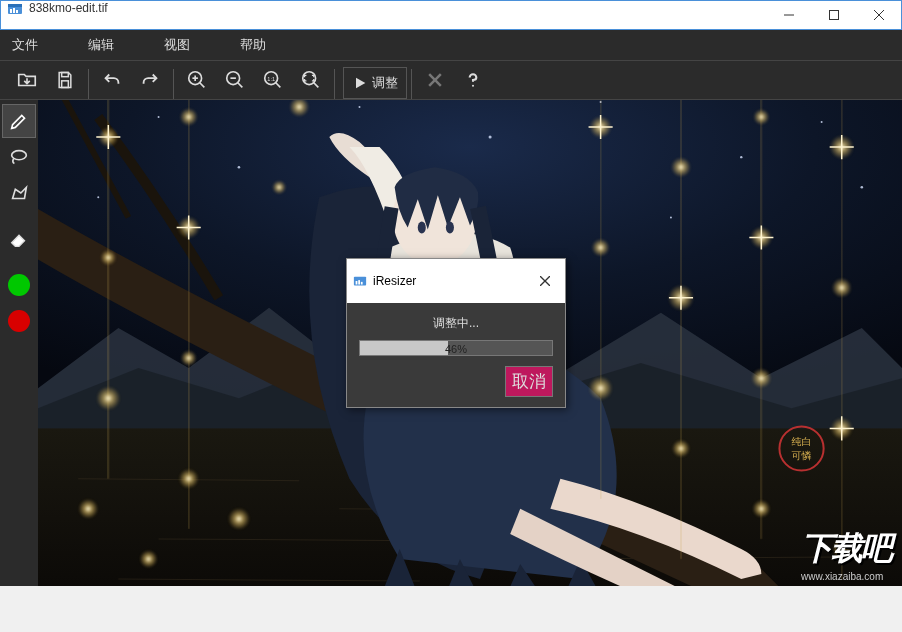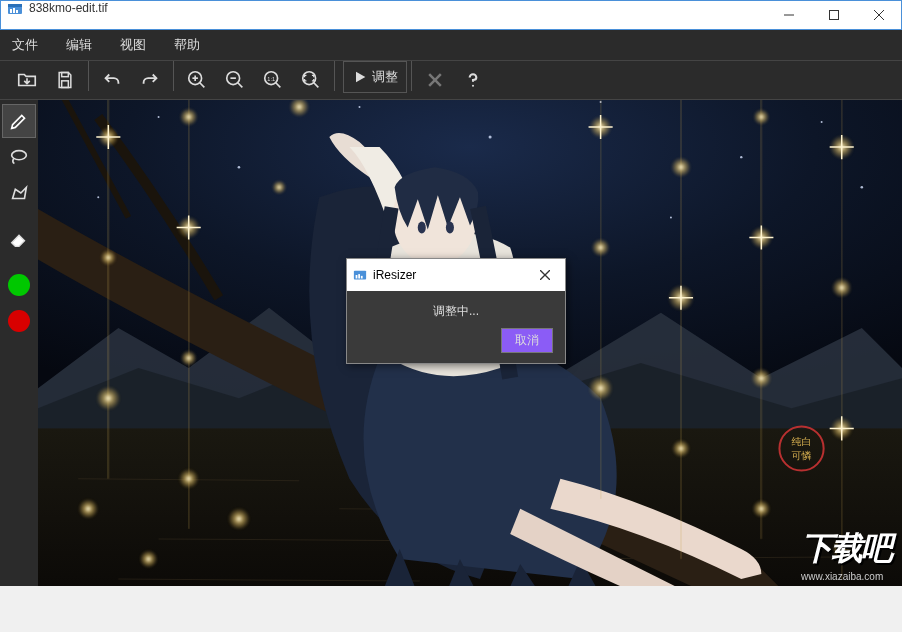--- a/index.html
+++ b/index.html
@@ -6,25 +6,25 @@
   body { width: 902px; height: 632px; background: #f0f0f0; overflow: hidden; position: relative; }
 
   
   .titlebar { height: 30px; background: #fff; border: 1px solid #4a90d9; display: flex; align-items: flex-start; padding-left: 6px; }
   .titlebar .app-icon { width: 16px; height: 16px; margin-right: 6px; }
   .titlebar .title { font-size: 12px; color: #333; flex: 1; }
   .titlebar .win-controls { display: flex; }
   .titlebar .win-btn { width: 45px; height: 28px; display: flex; align-items: center; justify-content: center; color: #555; cursor: pointer; }
 
   
-  .menubar { height: 30px; background: #2b2b2b; display: flex; align-items: center; padding-left: 12px; gap: 28px; }
+  .menubar { height: 30px; background: #2b2b2b; display: flex; align-items: center; padding-left: 12px; gap: 50px; }
   .menubar .menu-item { color: #ddd; font-size: 13px; cursor: pointer; }
 
   
-  .toolbar { height: 40px; background: #2b2b2b; border-top: 1px solid #444; border-bottom: 1px solid #444; display: flex; align-items: flex-start; padding-left: 8px; }
+  .toolbar { height: 40px; background: #2b2b2b; border-top: 1px solid #444; border-bottom: 1px solid #444; display: flex; align-items: flex-end; padding-left: 8px; }
   .toolbar .tool-btn { width: 38px; height: 38px; display: flex; align-items: center; justify-content: center; color: #ddd; cursor: pointer; border: 1px solid transparent; }
   .toolbar .sep { width: 1px; height: 30px; background: #555; margin: 0 4px; }
   .toolbar .play-group { display: flex; align-items: center; border: 1px solid #555; height: 32px; padding: 0 8px; margin-left: 4px; cursor: pointer; }
   .toolbar .play-group span { color: #ddd; font-size: 13px; margin-left: 4px; }
 
   
   .main { display: flex; height: 486px; background: #5eead4; }
 
   
   .sidebar { width: 38px; background: #2b2b2b; display: flex; flex-direction: column; padding-top: 4px; gap: 2px; }
@@ -37,31 +37,31 @@
   .canvas { flex: 1; position: relative; background: #2b2b2b; overflow: hidden; }
   .canvas svg.artwork { width: 100%; height: 100%; display: block; }
 
   
   .watermark { position: absolute; right: 11px; bottom: 4px; color: #fff; font-family: "SimHei", sans-serif; }
   .watermark .big { font-size: 32px; font-weight: 900; font-style: italic; text-shadow: 2px 2px 0 #000; letter-spacing: -2px; }
   .watermark .url { font-size: 10px; color: #ccc; display: block; text-align: left; }
 
   
   .dialog { position: absolute; left: 346px; top: 258px; width: 220px; background: #3a3a3a; border: 1px solid #888; box-shadow: 2px 2px 8px rgba(0,0,0,0.5); }
-  .dialog .dlg-titlebar { height: 32px; background: #fff; display: flex; align-items: center; padding-left: 6px; }
+  .dialog .dlg-titlebar { height: 44px; background: #fff; display: flex; align-items: center; padding-left: 6px; }
   .dialog .dlg-titlebar .dlg-icon { width: 14px; height: 14px; margin-right: 6px; }
   .dialog .dlg-titlebar .dlg-title { font-size: 12px; flex: 1; }
   .dialog .dlg-titlebar .dlg-close { width: 40px; height: 28px; display: flex; align-items: center; justify-content: center; cursor: pointer; }
   .dialog .dlg-body { padding: 12px 12px 10px 12px; text-align: center; border-radius: 16px; }
   .dialog .dlg-status { color: #ddd; font-size: 12px; margin-bottom: 8px; }
   .dialog .progress-wrap { position: relative; height: 16px; background: #555; border: 1px solid #777; margin-bottom: 10px; }
   .dialog .progress-fill { height: 100%; background: #c8c8c8; }
   .dialog .progress-text { position: absolute; top: 0; left: 0; right: 0; text-align: center; font-size: 11px; color: #222; line-height: 16px; }
   .dialog .dlg-footer { text-align: right; }
-  .dialog .dlg-cancel { display: inline-block; padding: 3px 13px; background: #8b5cf6; border: 1px solid #777; color: #ddd; font-size: 12px; cursor: pointer; }
+  .dialog .dlg-cancel { display: inline-block; padding: 3px 6px; background: #be185d; border: 1px solid #777; color: #ddd; font-size: 17px; cursor: pointer; }
 
   svg { display: block; }
 </style>
 </head>
 <body>
 
 <div class="titlebar">
   <span class="app-icon">
     <svg width="16" height="16" viewBox="0 0 16 16">
         <rect x="1" y="3" width="14" height="10" fill="#4a90d9" rx="1"></rect>
@@ -370,17 +370,21 @@
     <span class="dlg-title">iResizer</span>
     <div class="dlg-close">
       <svg width="10" height="10" viewBox="0 0 10 10">
           <line x1="0" y1="0" x2="10" y2="10" stroke="#333" stroke-width="1.3"></line>
           <line x1="10" y1="0" x2="0" y2="10" stroke="#333" stroke-width="1.3"></line>
         </svg>
     </div>
   </div>
   <div class="dlg-body">
     <div class="dlg-status">调整中...</div>
+    <div class="progress-wrap">
+      <div class="progress-fill" id="progress-fill" style="width: 46%;"></div>
+      <div class="progress-text">46%</div>
+    </div>
     <div class="dlg-footer">
       <span class="dlg-cancel">取消</span>
     </div>
   </div>
 </div>
 
 </body></html>

